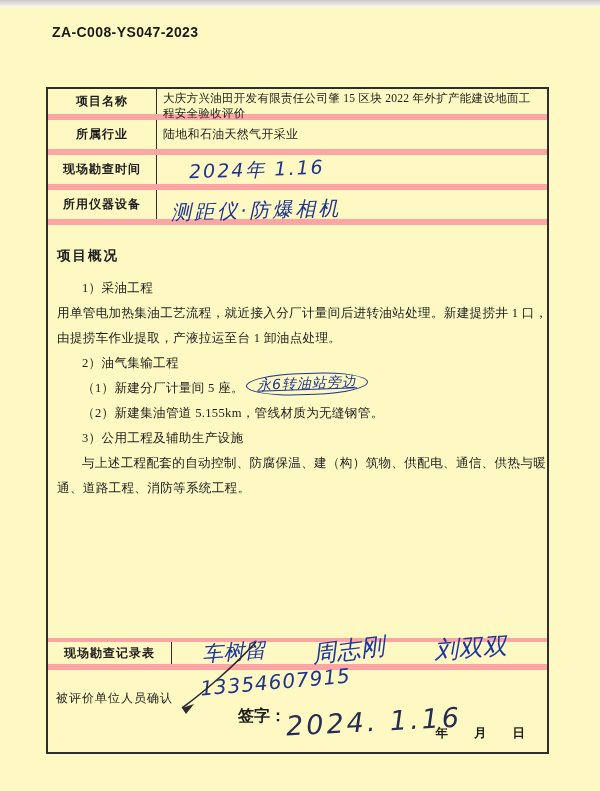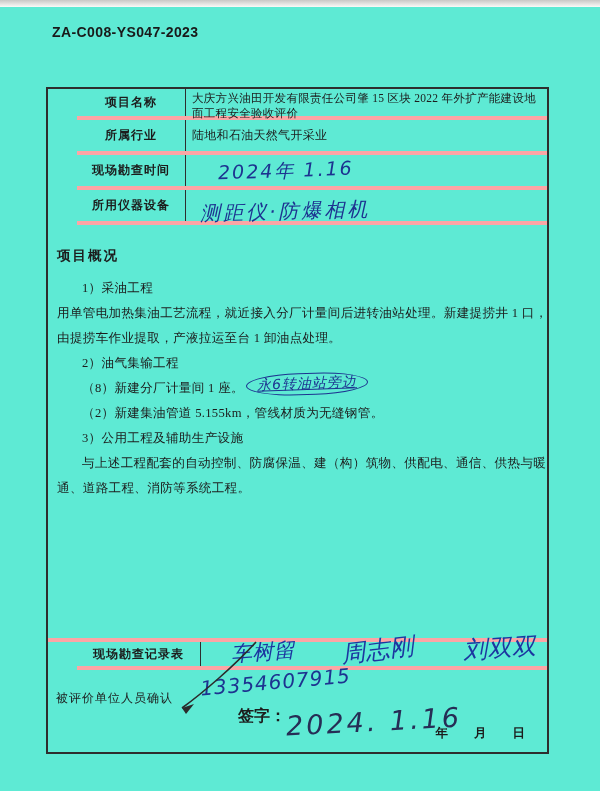--- a/index.html
+++ b/index.html
@@ -1,32 +1,32 @@
 <!DOCTYPE html>
 <html><head>
 <meta charset="utf-8">
 <style>
   html,body{margin:0;padding:0;}
   .canvas{
     position:relative;width:600px;height:791px;
-    background:#5eead4;overflow:hidden;
+    background:#fef9c3;overflow:hidden;
     font-family:"Liberation Serif",serif;color:#1c1c1c;
   }
   .photo-edge{position:absolute;left:0;top:0;width:600px;height:7px;
     background:linear-gradient(#c9c8c6,#fbfaf8);}
   .doc-code{position:absolute;left:52px;top:24px;
     font-family:"Liberation Sans",sans-serif;font-weight:bold;
     font-size:14px;letter-spacing:.4px;color:#191919;}
   .title-wrap{position:absolute;left:0;top:45px;width:520px;text-align:center;}
   .title{font-family:"Liberation Sans",sans-serif;font-weight:bold;
     font-size:19px;letter-spacing:2px;color:#121212;}
   
   .form-table{position:absolute;left:46px;top:87px;width:503px;height:667px;
     border:2px solid #2e2e2e;box-sizing:border-box;background:transparent;}
-  .row{display:flex;border-bottom:4px solid #fca5a5;box-sizing:border-box;position:relative;margin-left:29px;}
+  .row{display:flex;border-bottom:6px solid #fca5a5;box-sizing:border-box;position:relative;}
   .cell-label{width:109px;flex:0 0 109px;border-right:1px solid #2e2e2e;
     box-sizing:border-box;display:flex;align-items:center;justify-content:center;
     font-weight:bold;font-size:12px;letter-spacing:1px;text-align:center;}
   .cell-value{flex:1;display:flex;align-items:center;
     font-size:12px;letter-spacing:.3px;box-sizing:border-box;padding:1px 6px;}
   .r1{height:31px;}
   .r1 .cell-value{font-size:11.5px;line-height:14.5px;align-items:flex-start;padding-top:2px;}
   .r2,.r3,.r4{height:35px;}
   
   .hand{font-family:"DejaVu Sans",sans-serif;font-style:italic;color:#1d3390;}
@@ -106,21 +106,21 @@
     </div>
 
     <div class="bigbox">
       <div class="ov-heading">项目概况</div>
       <div class="ov-lines">
         <div class="ov-line ind">1）采油工程</div>
         <div class="ov-line">用单管电加热集油工艺流程，就近接入分厂计量间后进转油站处理。新建提捞井 1 口，</div>
         <div class="ov-line">由提捞车作业提取，产液拉运至台 1 卸油点处理。</div>
         <div class="ov-line ind">2）油气集输工程</div>
         <div class="ov-line ind">
-          <span>（8）新建分厂计量间 1 座。</span><span class="hand annot">永6转油站旁边</span>
+          <span>（1）新建分厂计量间 5 座。</span><span class="hand annot">永6转油站旁边</span>
         </div>
         <div class="ov-line ind">（2）新建集油管道 5.155km，管线材质为无缝钢管。</div>
         <div class="ov-line ind">3）公用工程及辅助生产设施</div>
         <div class="ov-line ind">与上述工程配套的自动控制、防腐保温、建（构）筑物、供配电、通信、供热与暖</div>
         <div class="ov-line">通、道路工程、消防等系统工程。</div>
       </div>
     </div>
 
     <div class="row sigrow">
       <div class="cell-label">现场勘查记录表</div>

